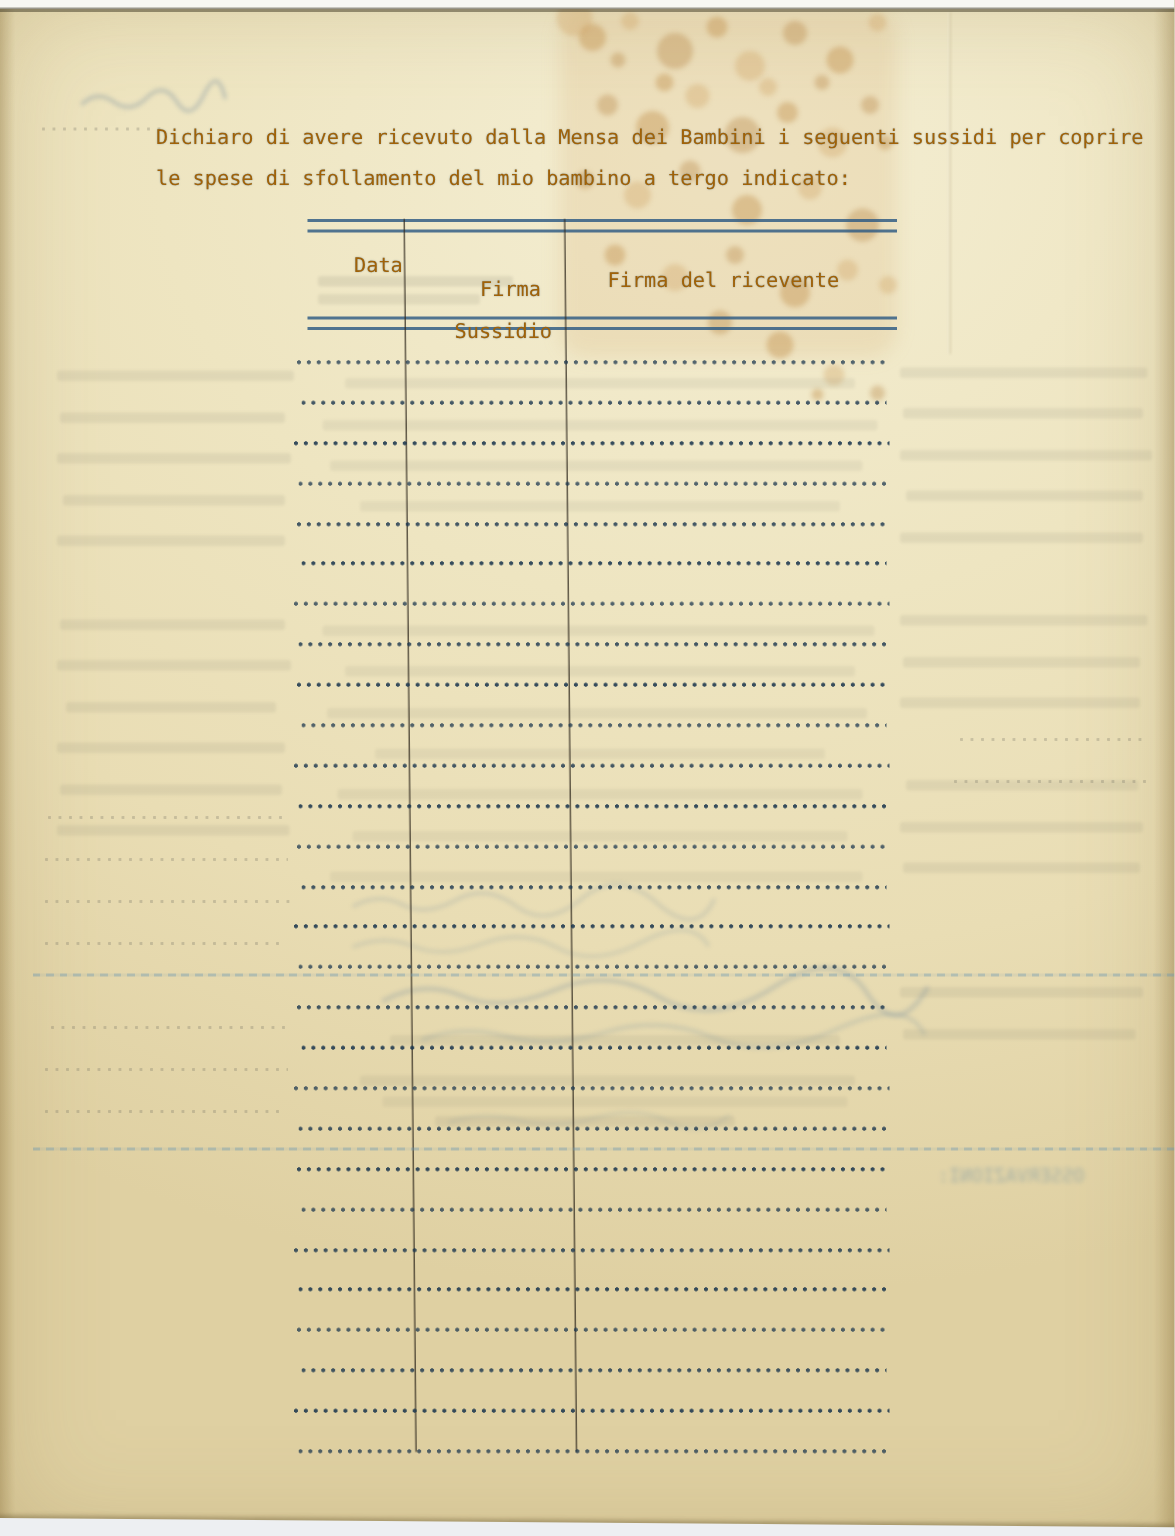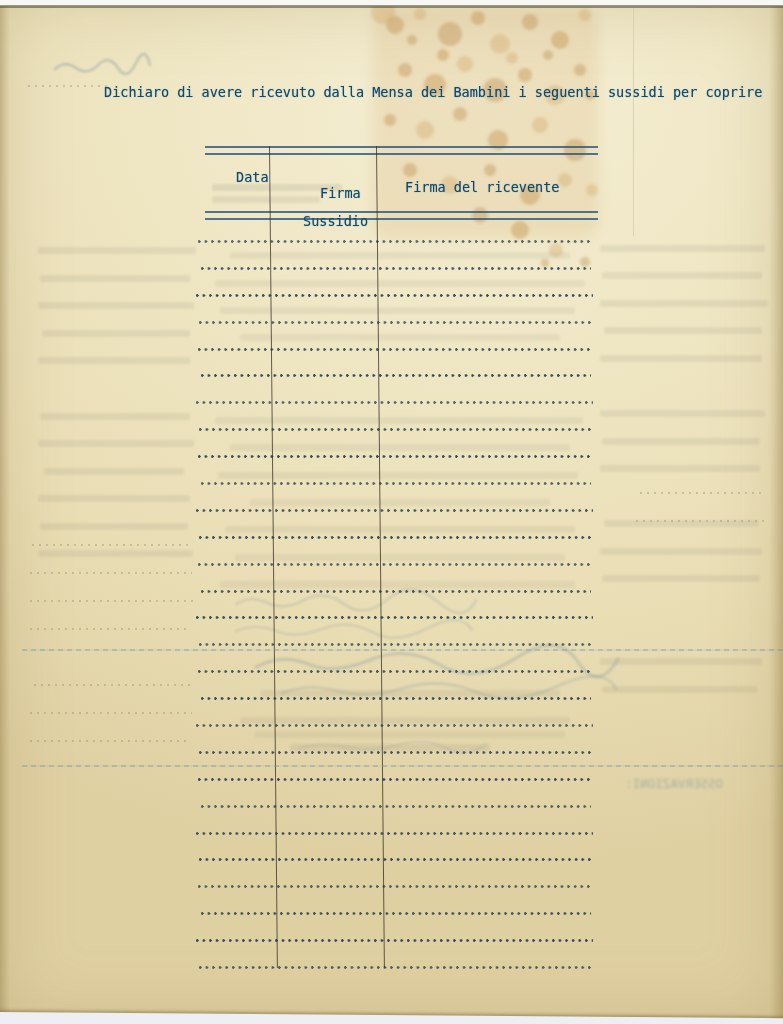--- a/index.html
+++ b/index.html
@@ -11,21 +11,21 @@
     box-shadow: inset 0 0 70px rgba(150,124,70,.28), inset 0 0 10px rgba(120,100,55,.18);}
   .edge-left{position:absolute;left:0;top:0;bottom:0;width:10px;
     background:linear-gradient(90deg, rgba(140,115,60,.28), rgba(140,115,60,0));}
   .edge-right{position:absolute;right:0;top:0;bottom:0;width:14px;
     background:linear-gradient(270deg, rgba(140,115,60,.30), rgba(140,115,60,0));}
   .backing-top{position:absolute;left:0;top:0;width:783px;height:6px;background:#f7f7f3;}
   .paper-top-edge{position:absolute;left:0;top:5px;width:783px;height:3px;background:rgba(62,56,36,.5);filter:blur(.4px);}
   .backing-bottom{position:absolute;left:-8px;top:1012px;width:800px;height:24px;background:#edeff2;
     transform:rotate(0.45deg);transform-origin:left center;
     box-shadow:0 -2px 3px rgba(110,95,55,.45);}
-  .ink{position:absolute;color:#0c4a6e;font-size:13.5px;line-height:15px;white-space:pre;
+  .ink{position:absolute;color:#a16207;font-size:13.5px;line-height:15px;white-space:pre;
     text-shadow:0 0 1px rgba(60,107,149,.65);padding-left:16px;}
   .rule{position:absolute;height:2px;background:rgba(44,89,130,.82);filter:blur(.3px);}
   .vline{position:absolute;width:1.4px;background:rgba(48,42,30,.75);transform:rotate(-0.55deg);
     transform-origin:top center;filter:blur(.2px);}
   .dotrow{position:absolute;height:3px;
     background-image:radial-gradient(circle at 1.3px 1.5px, rgba(27,54,78,.95) 1.15px, rgba(27,54,78,0) 1.5px);
     background-size:6.6px 3px;}
   .faintline{position:absolute;height:2px;
     background-image:repeating-linear-gradient(90deg, rgba(105,150,178,.42) 0 5px, rgba(105,150,178,.1) 5px 9px);
     filter:blur(.5px);}
@@ -154,20 +154,21 @@
       <path d="M236,604 q16,-9 32,-1 t36,-3 t40,4 t44,-5 t50,3 t38,-2" stroke-width="2.2" opacity=".20"></path>
       <path d="M236,631 q20,-8 40,0 t46,-2 t50,3 t56,-4 t44,2" stroke-width="2.2" opacity=".18"></path>
       <path d="M256,667 q26,-14 52,-3 t62,-4 t70,5 t76,-7 t62,4 t40,-3" stroke-width="3" opacity=".24"></path>
       <path d="M282,693 q26,-10 56,-2 t66,-3 t72,4 t82,-6 t58,3" stroke-width="2.6" opacity=".19"></path>
       <path d="M300,748 q22,-7 46,-1 t52,-2 t48,3 t40,-4" stroke-width="2" opacity=".15"></path>
     </g>
   </svg>
   <div class="mirror-smudge" style="left:593px;top:776px;width:130px;">OSSERVAZIONI:</div>
 
   <div class="ink" style="left:88px;top:85px;">Dichiaro di avere ricevuto dalla Mensa dei Bambini i seguenti sussidi per coprire</div>
+  <div class="ink" style="left:88px;top:112px;">le spese di sfollamento del mio bambino a tergo indicato:</div>
 
   <div class="rule" style="left:205px;top:146px;width:393px;"></div>
   <div class="rule" style="left:205px;top:153px;width:393px;"></div>
   <div class="rule" style="left:205px;top:211px;width:393px;"></div>
   <div class="rule" style="left:205px;top:218px;width:393px;"></div>
 
   <div class="vline" style="left:269px;top:146px;height:822px;"></div>
   <div class="vline" style="left:376px;top:146px;height:822px;"></div>
 
   <div class="ink" style="left:220px;top:170px;">Data</div>

